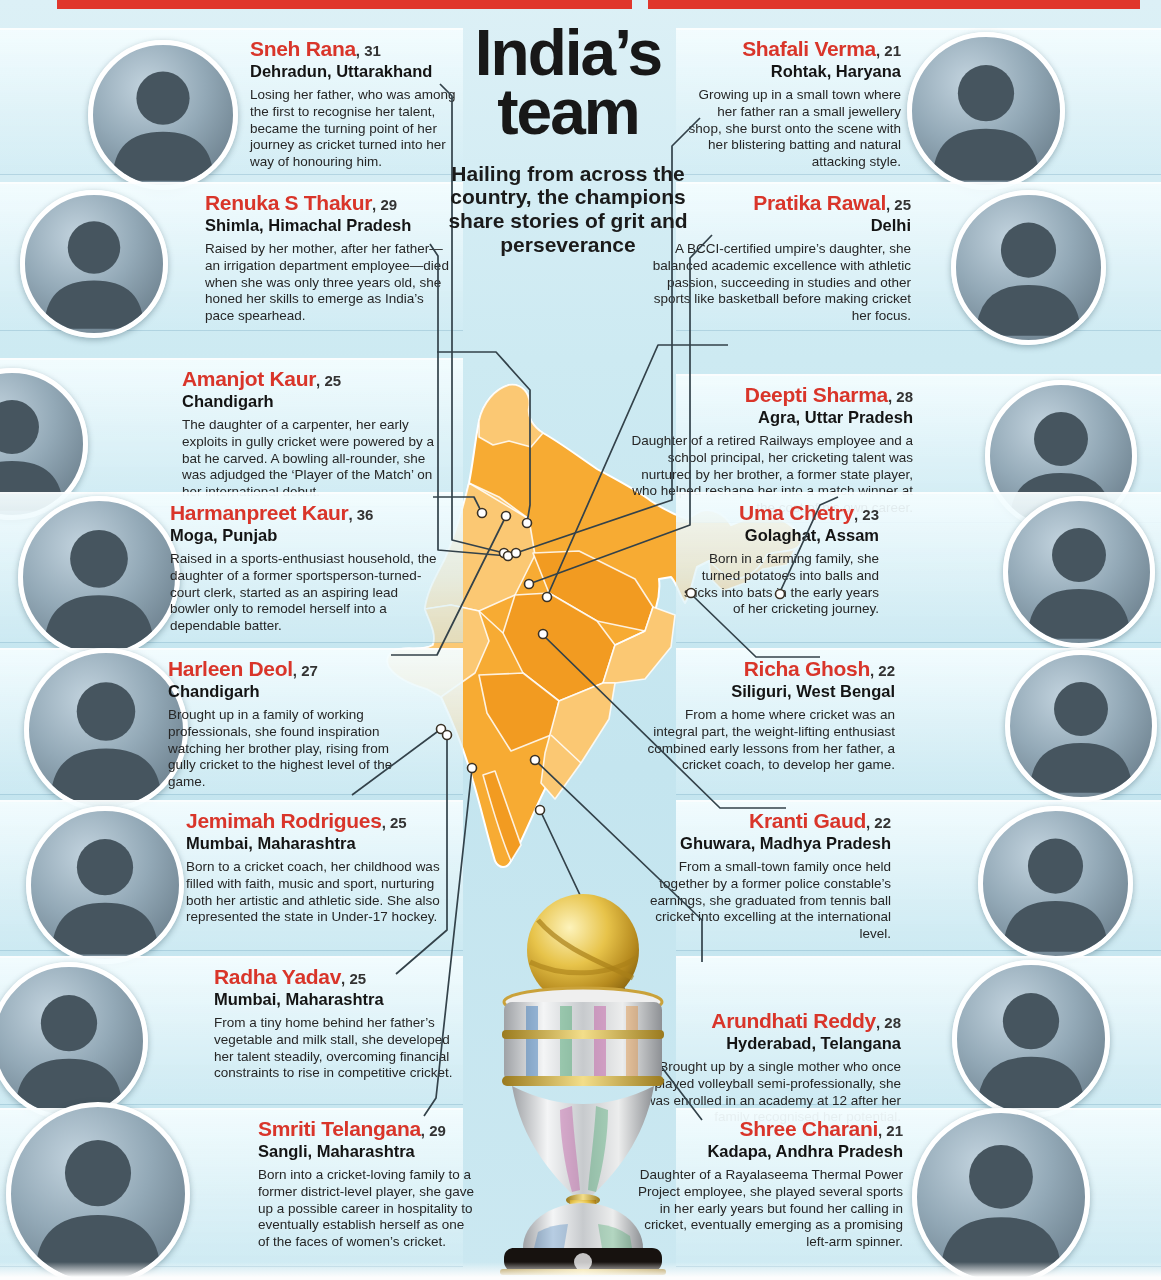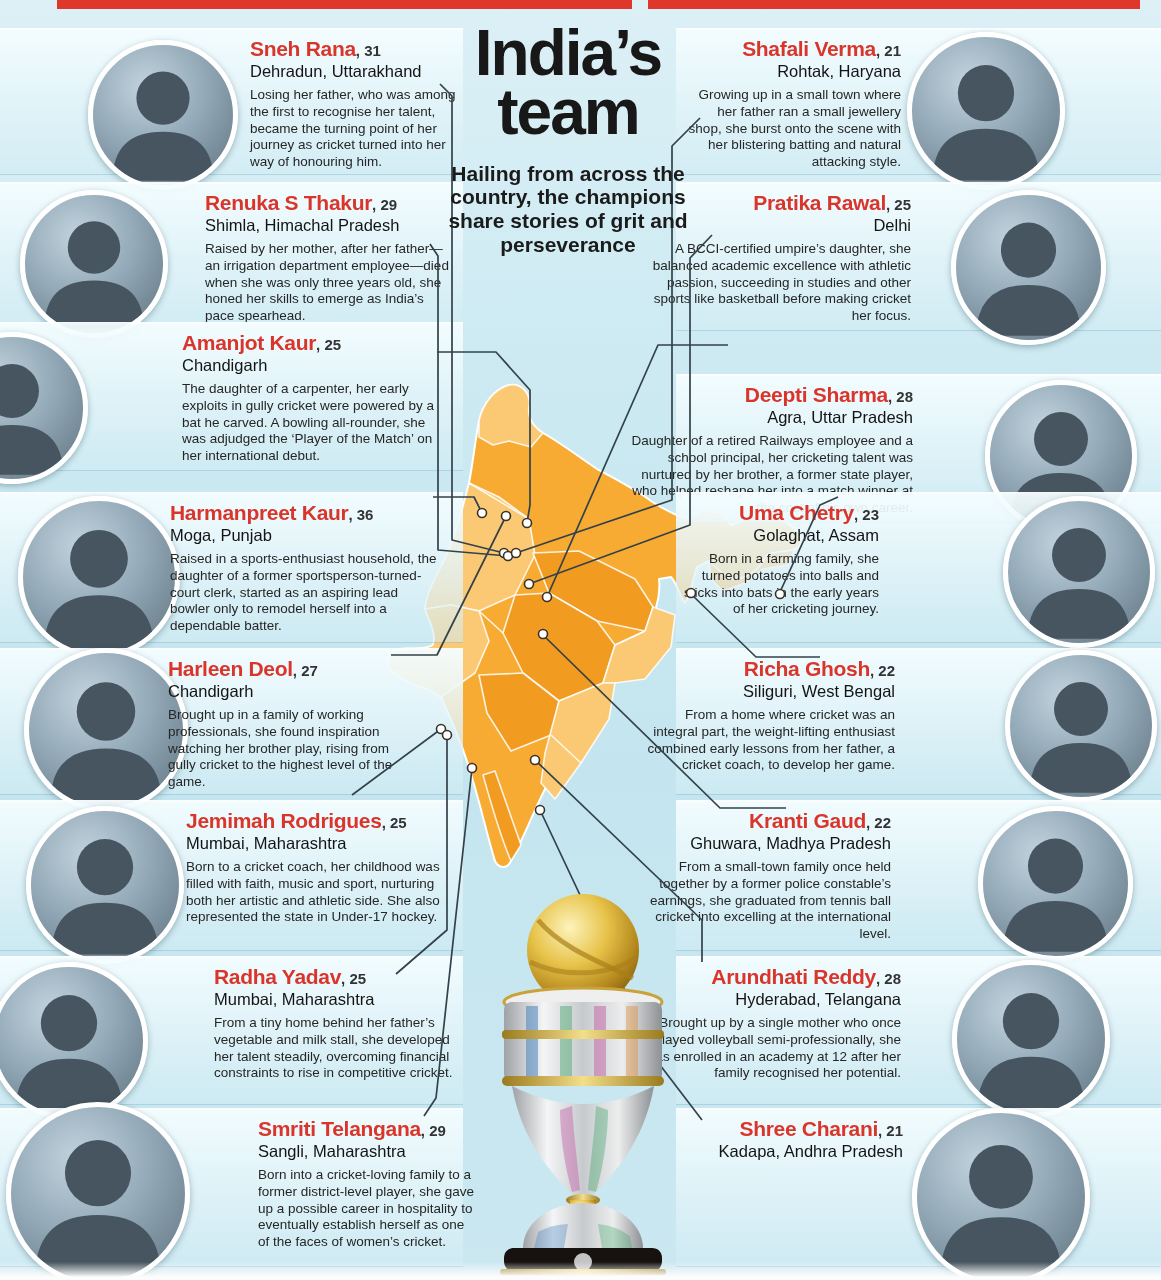--- a/index.html
+++ b/index.html
@@ -48,40 +48,40 @@
   .photo{
     position:absolute;border-radius:50%;border:5px solid #fff;
     background:radial-gradient(circle at 38% 30%,#c2d3de 0%,#93a9b7 45%,#5d707d 100%);
     box-shadow:0 2px 6px rgba(30,60,75,.35);overflow:hidden;
   }
   .photo svg{width:100%;height:100%;display:block;}
   .txt{position:absolute;top:8px;}
   .entry.right .txt{text-align:right;}
   .nm-line{font-size:21px;line-height:1.05;color:var(--red);font-weight:bold;letter-spacing:-.3px;}
   .age{font-size:15px;color:#333;font-weight:bold;letter-spacing:0;}
-  .loc{font-size:16.5px;color:var(--ink);font-weight:normal;margin-top:2px;line-height:1.1;}
+  .loc{font-size:16.5px;color:var(--ink);font-weight:bold;margin-top:2px;line-height:1.1;}
   .bio{font-size:13.5px;line-height:1.24;color:var(--body);margin-top:7px;font-weight:500;}
   .bottom-fade{position:absolute;left:0;bottom:0;width:100%;height:18px;z-index:6;
     background:linear-gradient(180deg,rgba(253,253,253,0),#fdfdfd 85%);}
   
   .e0{top:28px;height:146px;}  .e0 .photo{left:88px;top:10px;width:150px;height:150px;} .e0 .txt{left:250px;width:212px;}
   .e1{top:182px;height:148px;} .e1 .photo{left:20px;top:6px;width:148px;height:148px;}  .e1 .txt{left:205px;width:250px;}
-  .e2{top:322px;height:148px;} .e2 .photo{left:-64px;top:8px;width:152px;height:152px;} .e2 .txt{left:182px;width:262px;}
+  .e2{top:358px;height:148px;} .e2 .photo{left:-64px;top:8px;width:152px;height:152px;} .e2 .txt{left:182px;width:262px;}
   .e3{top:492px;height:150px;} .e3 .photo{left:18px;top:2px;width:162px;height:162px;}  .e3 .txt{left:170px;width:268px;}
   .e4{top:648px;height:146px;} .e4 .photo{left:24px;top:-2px;width:164px;height:164px;} .e4 .txt{left:168px;width:252px;}
   .e5{top:800px;height:150px;padding-left:19px;} .e5 .photo{left:26px;top:4px;width:158px;height:158px;}  .e5 .txt{left:186px;width:266px;}
   .e6{top:956px;height:148px;} .e6 .photo{left:-10px;top:4px;width:158px;height:158px;} .e6 .txt{left:214px;width:248px;}
   .e7{top:1108px;height:158px;}.e7 .photo{left:6px;top:-8px;width:184px;height:184px;}  .e7 .txt{left:258px;width:218px;}
   .e8{top:28px;height:146px;}  .e8 .photo{right:96px;top:2px;width:158px;height:158px;} .e8 .txt{right:260px;width:215px;}
   .e9{top:182px;height:148px;} .e9 .photo{right:55px;top:6px;width:155px;height:155px;} .e9 .txt{right:250px;width:275px;}
   .e10{top:338px;height:148px;margin-top:36px;}.e10 .photo{right:24px;top:4px;width:152px;height:152px;}.e10 .txt{right:248px;width:290px;}
   .e11{top:492px;height:150px;}.e11 .photo{right:6px;top:2px;width:152px;height:152px;} .e11 .txt{right:282px;width:205px;}
   .e12{top:648px;height:146px;}.e12 .photo{right:4px;top:0;width:152px;height:152px;}   .e12 .txt{right:266px;width:252px;}
   .e13{top:800px;height:150px;}.e13 .photo{right:28px;top:4px;width:155px;height:155px;}.e13 .txt{right:270px;width:258px;}
-  .e14{top:956px;height:148px;}.e14 .photo{right:51px;top:2px;width:158px;height:158px;}.e14 .txt{right:260px;width:262px;}
+  .e14{top:956px;height:148px;}.e14 .photo{right:51px;top:2px;width:158px;height:158px;}.e14 .txt{right:260px;width:262px;margin-top:44px;}
   .e15{top:1108px;height:158px;}.e15 .photo{right:71px;top:-2px;width:178px;height:178px;}.e15 .txt{right:258px;width:270px;}
 </style>
 </head>
 <body>
 
 <div class="stage">
 
   <div class="top-strip">
       <i class="s1"></i>
       <i class="s2"></i>
@@ -419,17 +419,18 @@
   <article class="entry right e15">
     <div class="photo">
         <svg viewBox="0 0 100 100">
           <circle cx="50" cy="38" r="19" fill="#46555f"></circle>
           <path d="M14,97 Q14,62 50,62 Q86,62 86,97 Z" fill="#46555f"></path>
         </svg>
       </div>
     <div class="txt">
         <h2 class="nm-line"><span>Shree Charani</span><span class="age"><span>, </span><span>21</span></span></h2>
     <h3 class="loc">Kadapa, Andhra Pradesh</h3>
+    <p class="bio">Daughter of a Rayalaseema Thermal Power Project employee, she played several sports in her early years but found her calling in cricket, eventually emerging as a promising left-arm spinner.</p>
       </div>
   </article>
 
   <div class="bottom-fade"></div>
 </div>
 
 </body></html>

